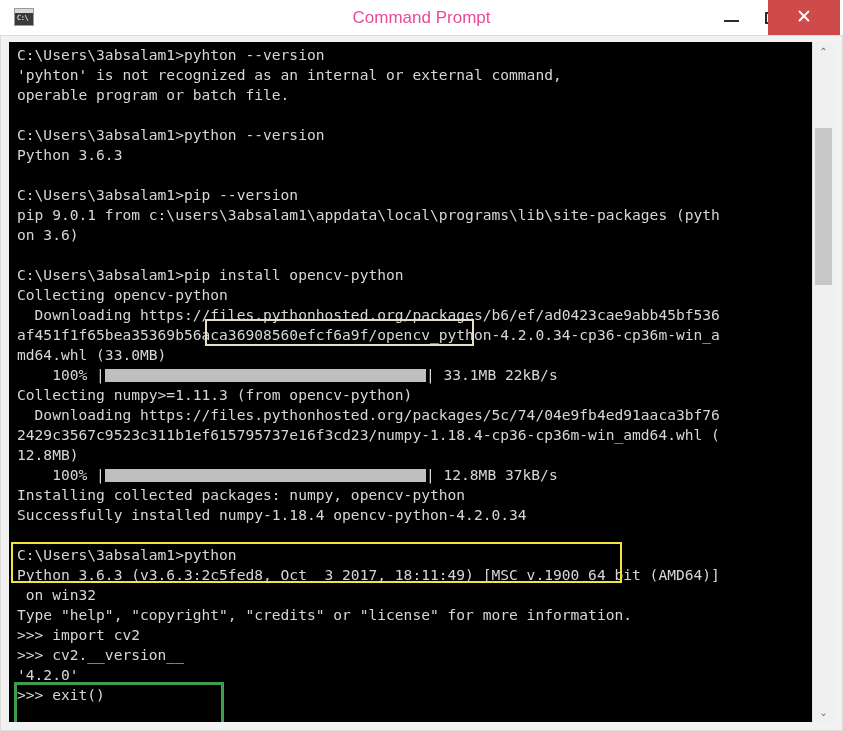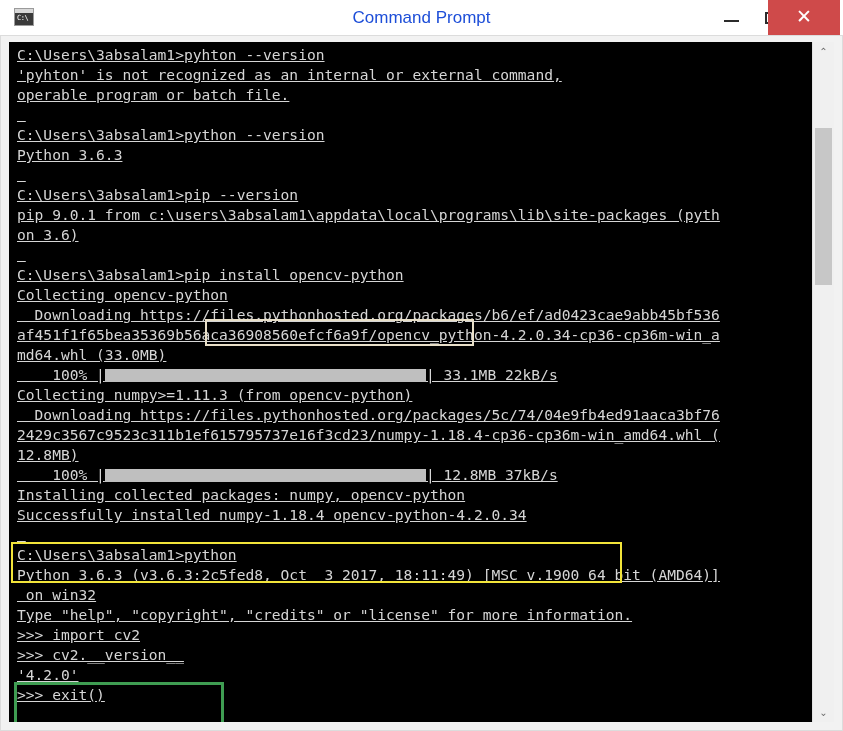--- a/index.html
+++ b/index.html
@@ -50,21 +50,21 @@
     letter-spacing: -0.5px;
   }
   .win-title {
     position: absolute;
     left: 0; top: 0;
     width: 843px;
     height: 35px;
     line-height: 35px;
     text-align: center;
     font-size: 17px;
-    color: #1d4ed8;
+    color: #ec4899;
     font-family: "Liberation Sans", sans-serif;
   }
   .ctrl {
     position: absolute;
     top: 0;
     height: 35px;
     width: 37px;
     cursor: default;
   }
   .ctrl-min { right: 93px; }
@@ -122,21 +122,21 @@
     position: absolute;
     left: 8px; top: 3px;
     width: 820px;
     color: #d6d6d6;
     font-family: "DejaVu Sans Mono", monospace;
     font-size: 14.6px;
     line-height: 20px;
     white-space: pre;
     letter-spacing: 0px;
   }
-  .term .line { height: 20px; text-decoration: underline; }
+  .term .line { height: 20px; }
   .pbar {
     display: inline-block;
     background: #bfbfbf;
     height: 13px;
     vertical-align: -2px;
   }
   .pbar-33 { width: 321px; }
   .pbar-12 { width: 321px; }
 
   

